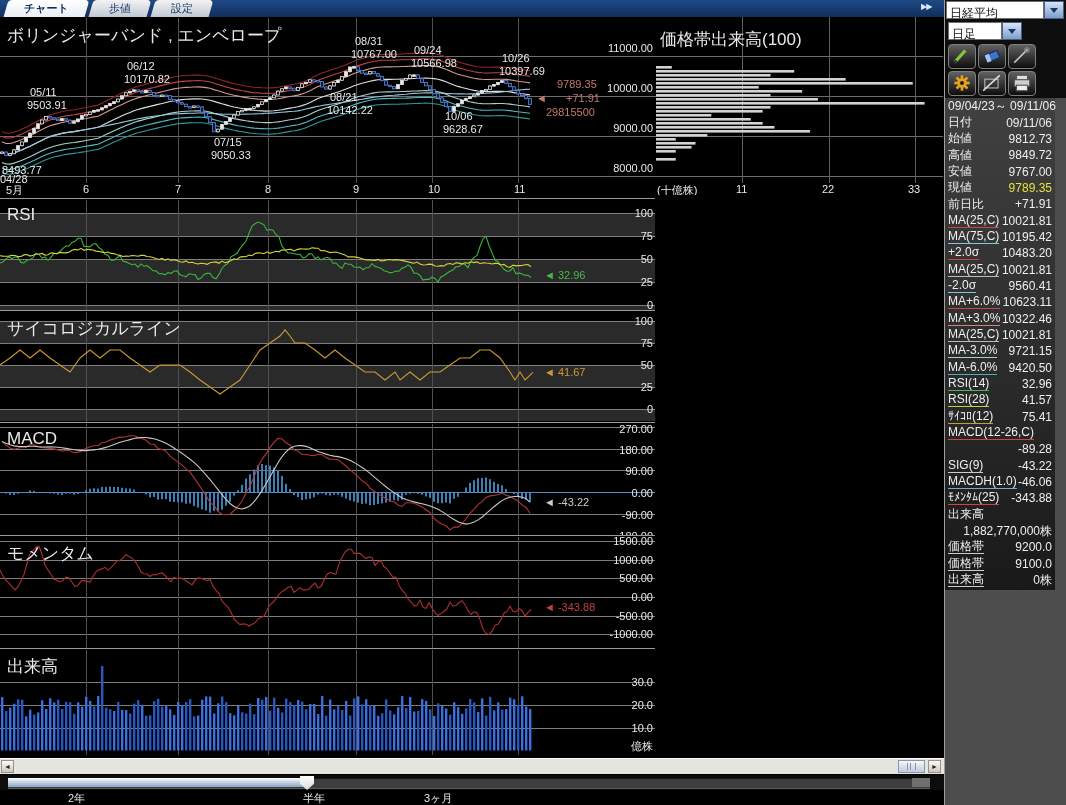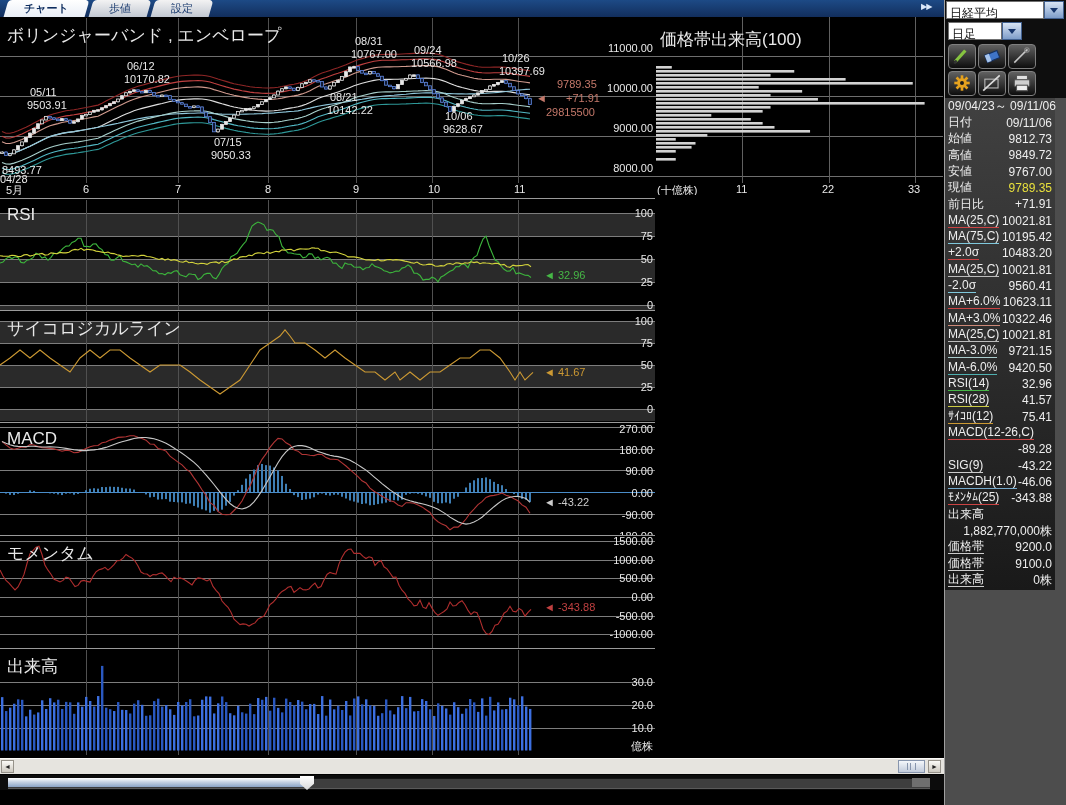--- a/index.html
+++ b/index.html
@@ -804,20 +804,25 @@
       </div>
     <div class="sbtn" style="left:928px;">►</div>
   </div>
 
   <div id="slider-row">
     <div id="slider-track"></div>
     <div id="slider-fill"></div>
     <div id="slider-endcap"></div>
     <div id="slider-thumb"></div>
   </div>
+  <div id="range-labels">
+      <div class="range-label" style="left: 68px;">2年</div>
+      <div class="range-label" style="left: 303px;">半年</div>
+      <div class="range-label" style="left: 424px;">3ヶ月</div>
+    </div>
 
   <div id="sidebar">
     <div id="sb-top">
       <div class="combo" style="left:1px;top:1px;width:118px;">
         <span class="box" style="flex:1;">日経平均</span>
         <span class="dd">
             <i></i>
           </span>
       </div>
       <div class="combo" style="left:3px;top:22px;width:74px;">

